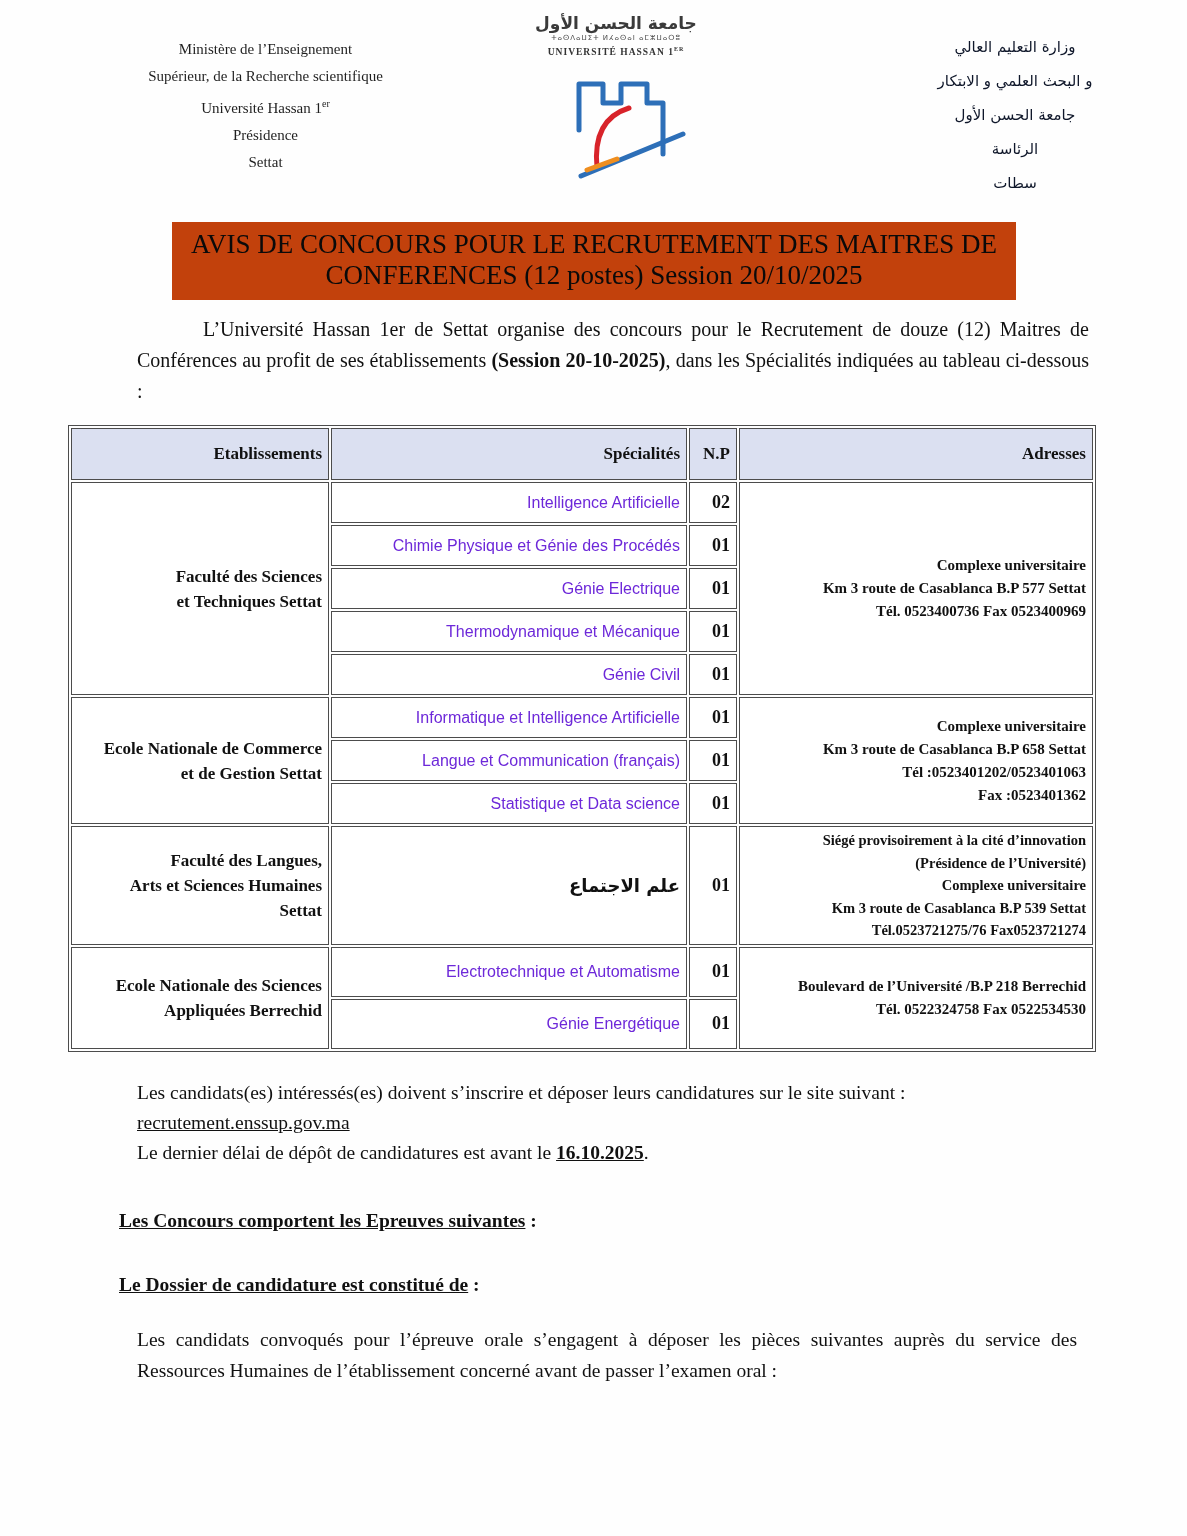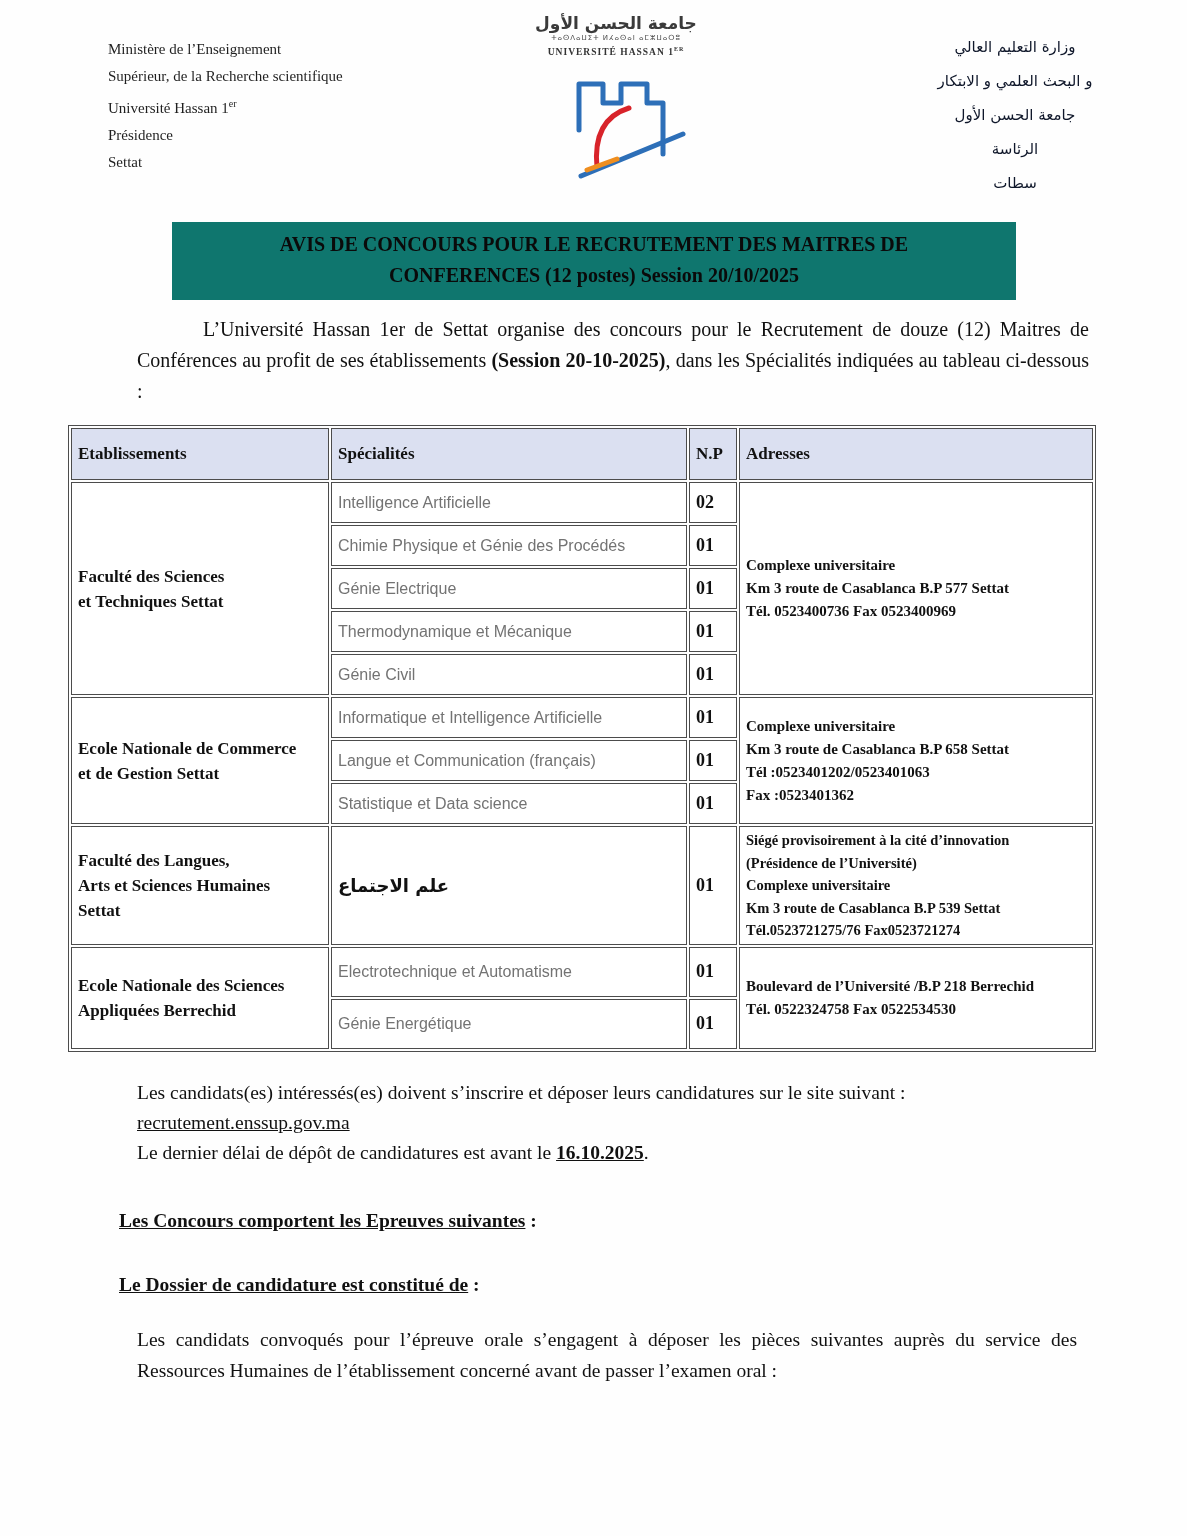--- a/index.html
+++ b/index.html
@@ -9,58 +9,58 @@
     margin:0 auto;
     background:#fefefe;
     font-family:"Liberation Serif",serif;
     color:#111;
     overflow:hidden;
   }
   
   .hdr{position:relative;height:202px;}
   .hdr-left{
     position:absolute;left:108px;top:36px;width:315px;
-    font-size:15px;line-height:27px;color:#1f1f1f;
+    text-align:center;font-size:15px;line-height:27px;color:#1f1f1f;
   }
   .hdr-left sup{font-size:10px;}
   .hdr-logo{position:absolute;left:528px;top:12px;width:176px;text-align:center;}
   .logo-arabic{font-family:"DejaVu Sans",sans-serif;font-size:17px;font-weight:bold;color:#3a3a3a;line-height:22px;}
   .logo-tifinagh{font-family:"DejaVu Sans",sans-serif;font-size:7px;letter-spacing:1px;color:#4a4a4a;line-height:9px;}
   .logo-latin{font-size:9.5px;font-weight:bold;letter-spacing:1px;color:#333;line-height:12px;}
   .logo-latin sup{font-size:6px;}
   .hdr-right{
     position:absolute;left:870px;top:30px;width:290px;direction:rtl;
     text-align:center;font-family:"DejaVu Sans",sans-serif;
     font-size:15px;line-height:34px;color:#0f172a;
   }
   
   .banner{
     margin:20px 171px 0 172px;
-    background:#0f766e;
-    text-align:center;font-weight:bold;font-size:20px;line-height:31px;
+    background:#c2410c;
+    text-align:center;font-weight:normal;font-size:27px;line-height:31px;
     padding:7px 8px 9px 8px;color:#0a0a0a;
   }
   
   .intro{
     margin:14px 98px 0 137px;
     font-size:20px;line-height:31px;text-align:justify;text-indent:66px;
   }
   
   .tbl-wrap{margin:18px 0 0 68px;width:1028px;border:1px solid #4c4c4c;box-sizing:border-box;}
   table.rec{border-collapse:separate;border-spacing:2px;width:100%;table-layout:fixed;}
   table.rec th,table.rec td{
     border:1px solid #4c4c4c;padding:2px 6px;
-    text-align:left;vertical-align:middle;background:#fff;
+    text-align:right;vertical-align:middle;background:#fff;
     overflow:hidden;
   }
   table.rec th{background:#dbe0f1;font-size:17px;height:46px;font-family:"Liberation Serif",serif;}
   .c-etab{width:258px;} .c-spec{width:356px;} .c-np{width:48px;} .c-addr{width:auto;}
   tr.r-spec{height:41px;} tr.r-one{height:104px;} tr.r-ensa{height:50px;}
   td.etab{font-weight:bold;font-size:17px;line-height:25px;}
-  td.spec{font-family:"Liberation Sans",sans-serif;font-size:16px;color:#737373;}
+  td.spec{font-family:"Liberation Sans",sans-serif;font-size:16px;color:#6d28d9;}
   td.spec-ar{font-family:"DejaVu Sans",sans-serif;font-weight:bold;font-size:18px;direction:rtl;}
   td.np{font-weight:bold;font-size:18px;}
   td.addr{font-weight:bold;font-size:15px;line-height:23px;}
   td.addr-sm{font-weight:bold;font-size:14.5px;line-height:22.5px;}
   
   .open-para{
     margin:24px 134px 0 172px;
     font-weight:bold;font-size:19px;line-height:30px;text-align:justify;
   }
   .apply{margin:26px 100px 0 137px;font-size:19.5px;line-height:30px;}

